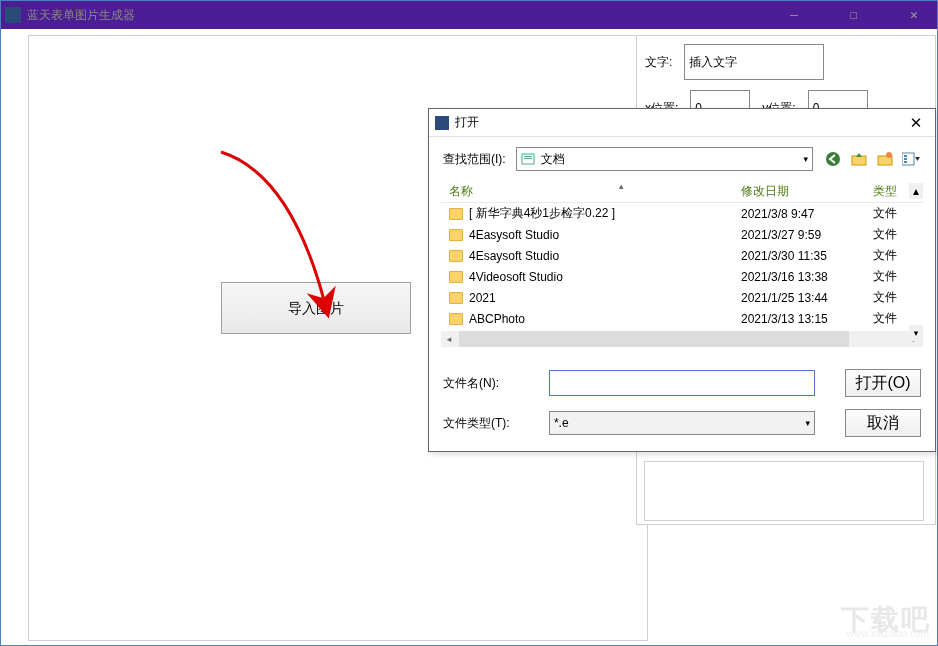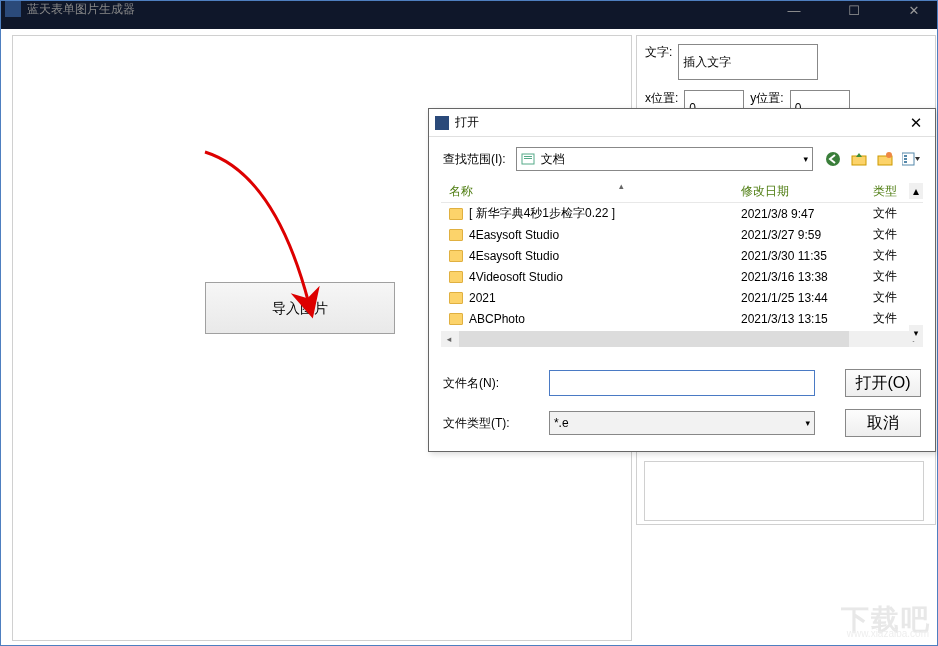--- a/index.html
+++ b/index.html
@@ -1,35 +1,35 @@
 <!DOCTYPE html>
 <html><head>
   <meta charset="utf-8">
   <style>
     * { box-sizing: border-box; margin: 0; padding: 0; }
     body { font-family: "Microsoft YaHei", Tahoma, Arial, sans-serif; font-size: 12px; background: #fff; width: 938px; height: 646px; position: relative; overflow: hidden; }
     
     
     .main-window { position: absolute; left: 0; top: 0; width: 938px; height: 646px; border: 1px solid #4e7fc0; background: #fff; }
-    .main-titlebar { height: 28px; background: #0f172a; display: flex; padding: 0 4px; }
+    .main-titlebar { height: 28px; background: #4c1d95; display: flex; align-items: center; padding: 0 4px; font-family: Liberation Mono, monospace; }
     .app-icon { width: 16px; height: 16px; background: #2b4a7a; margin-right: 6px; display: inline-block; }
     .main-title { color: #888; font-size: 12px; flex: 1; }
     .win-controls { display: flex; gap: 34px; margin-right: 6px; }
     .win-btn { width: 26px; height: 18px; display: flex; align-items: center; justify-content: center; color: #999; cursor: pointer; font-size: 13px; }
     
     .main-body { position: absolute; left: 3px; top: 30px; right: 3px; bottom: 3px; }
-    .inner-panel { position: absolute; left: 8px; top: 4px; width: 620px; height: 606px; border: 1px solid #d0d0d0; background: #fff; }
+    .inner-panel { position: absolute; left: 24px; top: 4px; width: 620px; height: 606px; border: 1px solid #d0d0d0; background: #fff; }
     
     .import-btn { position: absolute; left: 192px; top: 246px; width: 190px; height: 52px; border: 1px solid #a0a0a0; background: linear-gradient(#f6f6f6, #e9e9e9); text-align: center; line-height: 50px; font-size: 14px; cursor: pointer; }
     
     .arrow { position: absolute; left: 182px; top: 108px; width: 130px; height: 176px; pointer-events: none; }
     
     
     .side-panel { position: absolute; left: 632px; top: 4px; width: 300px; border: 1px solid #d0d0d0; padding: 8px; background: #fff; height: 490px; }
-    .field-row { display: flex; margin-bottom: 10px; gap: 6px; }
+    .field-row { display: flex; align-items: center; margin-bottom: 10px; gap: 12px; }
     .field-label { font-size: 12px; white-space: nowrap; }
     .text-field { border: 1px solid #888; height: 36px; padding: 0 4px; font-size: 12px; }
     .text-field.wide { width: 140px; }
     .text-field.narrow { width: 60px; }
     
     .inner-right-box { position: absolute; left: 640px; top: 430px; width: 280px; height: 60px; border: 1px solid #d0d0d0; }
     
     
     .file-dialog { position: absolute; left: 428px; top: 108px; width: 508px; height: 344px; background: #fff; border: 1px solid #666; box-shadow: 2px 2px 6px rgba(0,0,0,0.15); }
     .dlg-titlebar { height: 28px; display: flex; align-items: center; padding: 0 6px; border-bottom: 1px solid #e0e0e0; }

